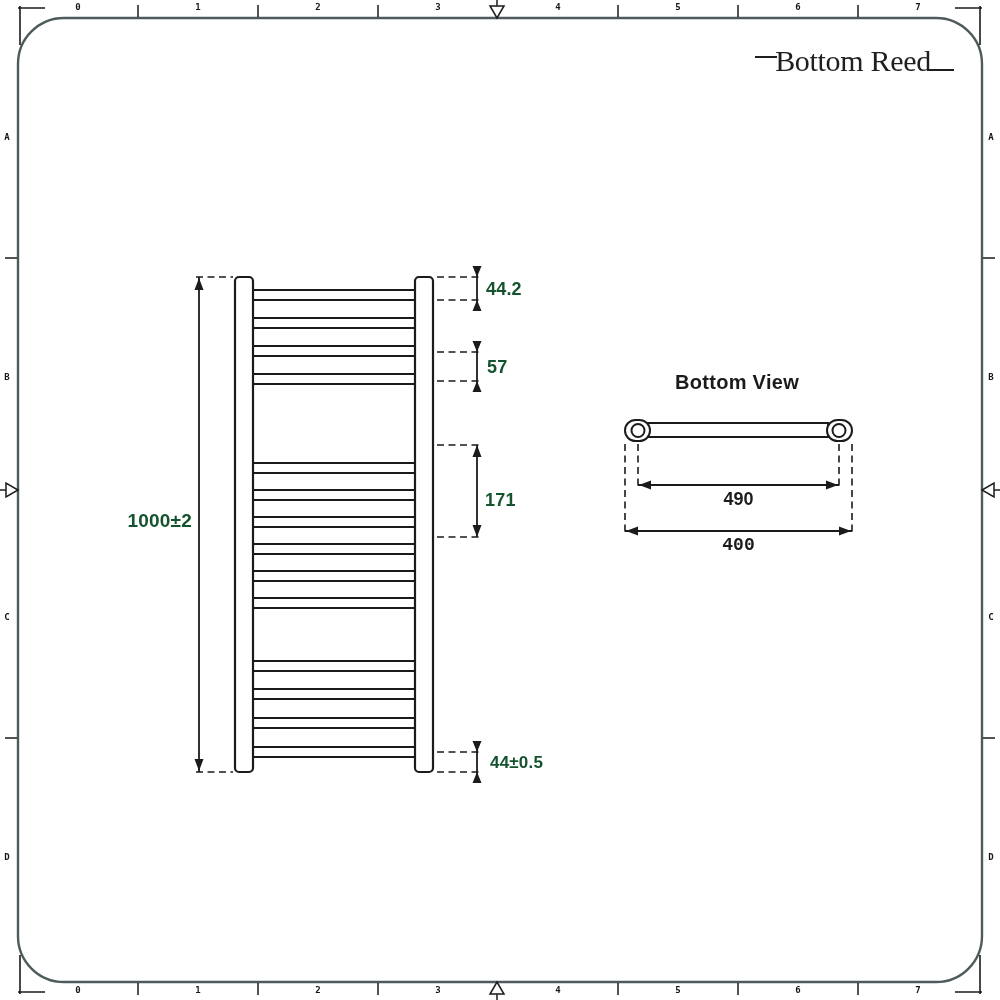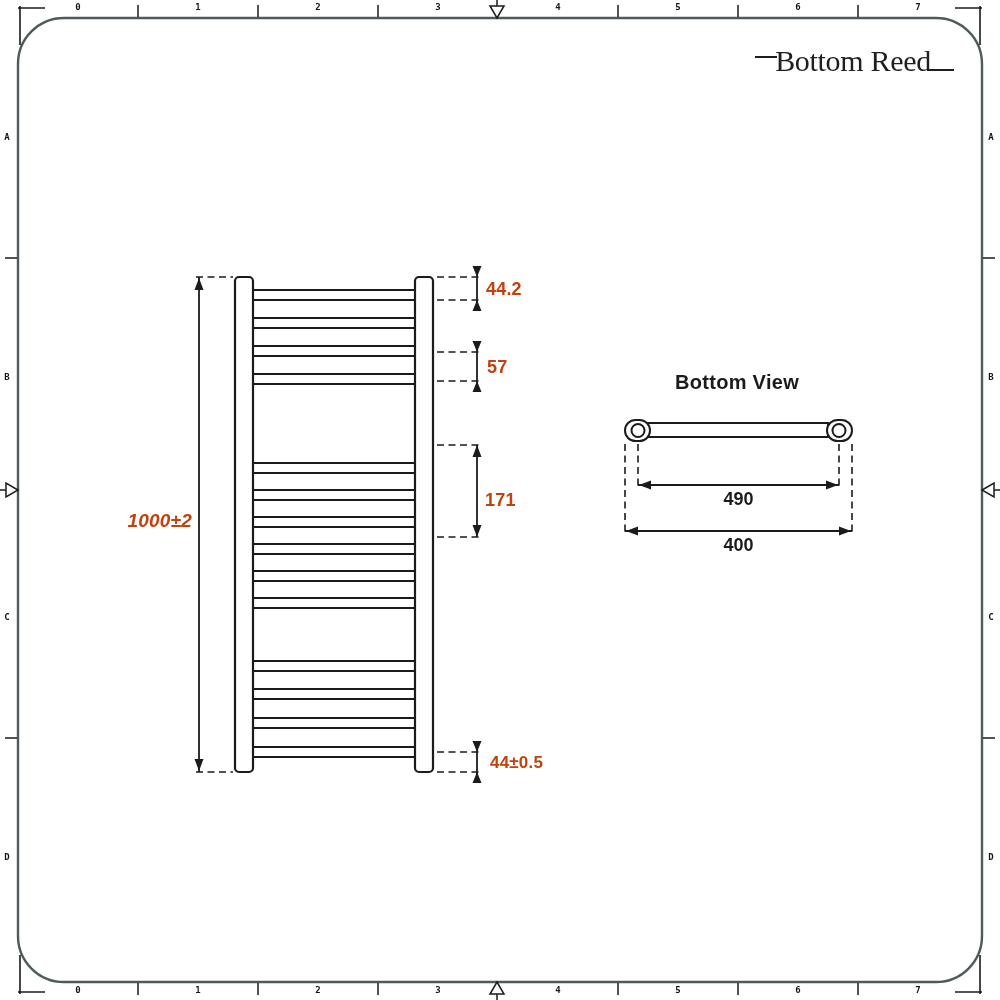--- a/index.html
+++ b/index.html
@@ -2,21 +2,21 @@
 <html><head>
 <meta charset="utf-8">
 <style>
   html,body{margin:0;padding:0;}
   body{
     width:1000px;height:1000px;position:relative;background:#ffffff;
     font-family:"Liberation Sans",sans-serif;overflow:hidden;
   }
   #drawing-svg{position:absolute;left:0;top:0;}
   .dim-label{
-    position:absolute;font-size:18px;font-weight:600;color:#c2410c;
+    position:absolute;font-size:18px;font-weight:600;color:#14532d;
     letter-spacing:.2px;white-space:nowrap;
   }
   .ruler-mark{
     position:absolute;font-family:"DejaVu Sans Mono",monospace;
     font-size:9px;font-weight:bold;color:#161616;width:20px;text-align:center;
   }
   .logo{
     position:absolute;top:44px;right:46px;display:flex;align-items:center;
     font-family:"Liberation Serif",serif;font-size:30px;color:#1f1f1f;
     letter-spacing:-0.3px;
@@ -137,29 +137,29 @@
     </g>
   </g>
 </svg>
 
 <div class="logo">
   <span class="logo-dash-left"></span>
   <span>Bottom Reed</span>
   <span class="logo-dash-right"></span>
 </div>
 
-<div class="dim-label" style="left:100px;top:510px;width:92px;text-align:right;font-size:19px;font-style:italic;">1000±2</div>
+<div class="dim-label" style="left:100px;top:510px;width:92px;text-align:right;font-size:19px;">1000±2</div>
 <div class="dim-label" style="left:486px;top:279px;">44.2</div>
 <div class="dim-label" style="left:487px;top:357px;text-align:right;">57</div>
 <div class="dim-label" style="left:485px;top:481px;margin-top:9px;">171</div>
 <div class="dim-label" style="left:484px;top:753px;font-size:17px;margin-left:6px;">44±0.5</div>
 
 <div class="bv-title">Bottom View</div>
 <div class="bv-dim" style="left:688px;top:489px;">490</div>
-<div class="bv-dim" style="left:688px;top:535px;">400</div>
+<div class="bv-dim" style="left:688px;top:535px;font-family:Liberation Mono, monospace;">400</div>
 
 <div id="ruler-top">
     <span class="ruler-mark" style="left: 68px; top: 2px;">0</span>
     <span class="ruler-mark" style="left: 188px; top: 2px;">1</span>
     <span class="ruler-mark" style="left: 308px; top: 2px;">2</span>
     <span class="ruler-mark" style="left: 428px; top: 2px;">3</span>
     <span class="ruler-mark" style="left: 548px; top: 2px;">4</span>
     <span class="ruler-mark" style="left: 668px; top: 2px;">5</span>
     <span class="ruler-mark" style="left: 788px; top: 2px;">6</span>
     <span class="ruler-mark" style="left: 908px; top: 2px;">7</span>

